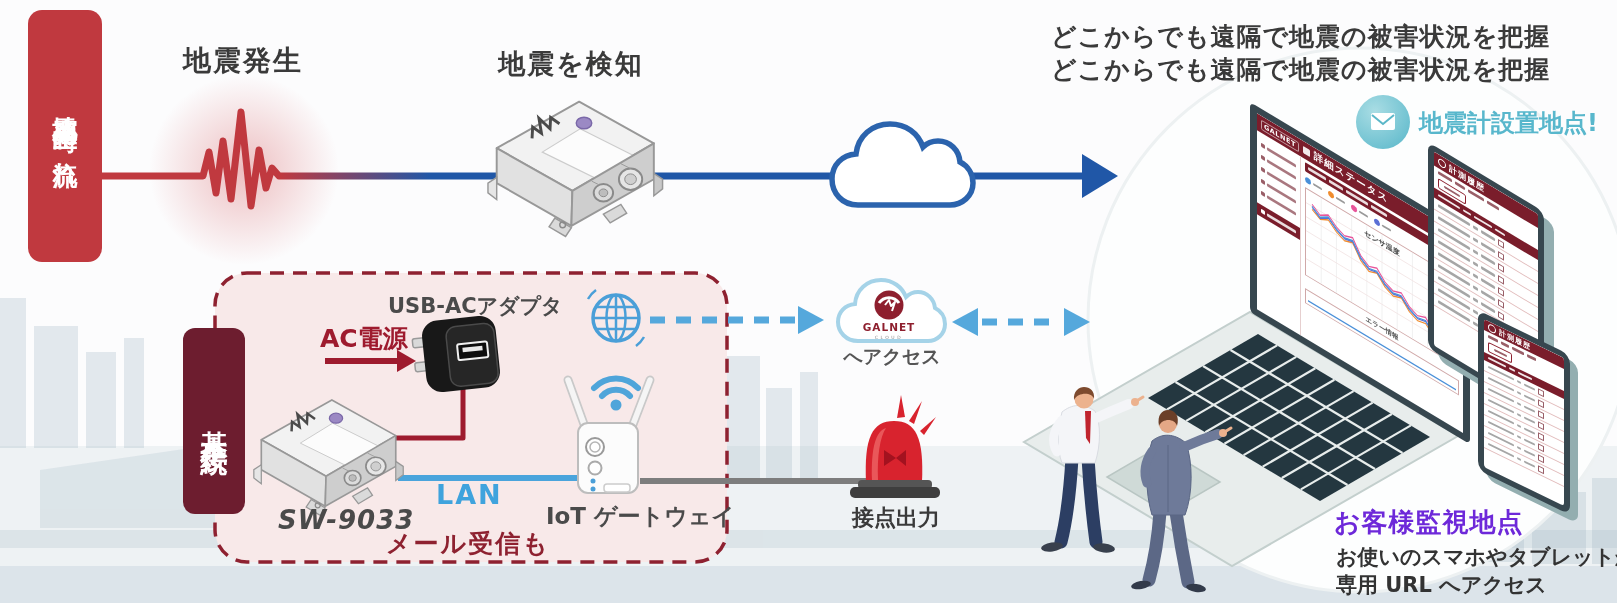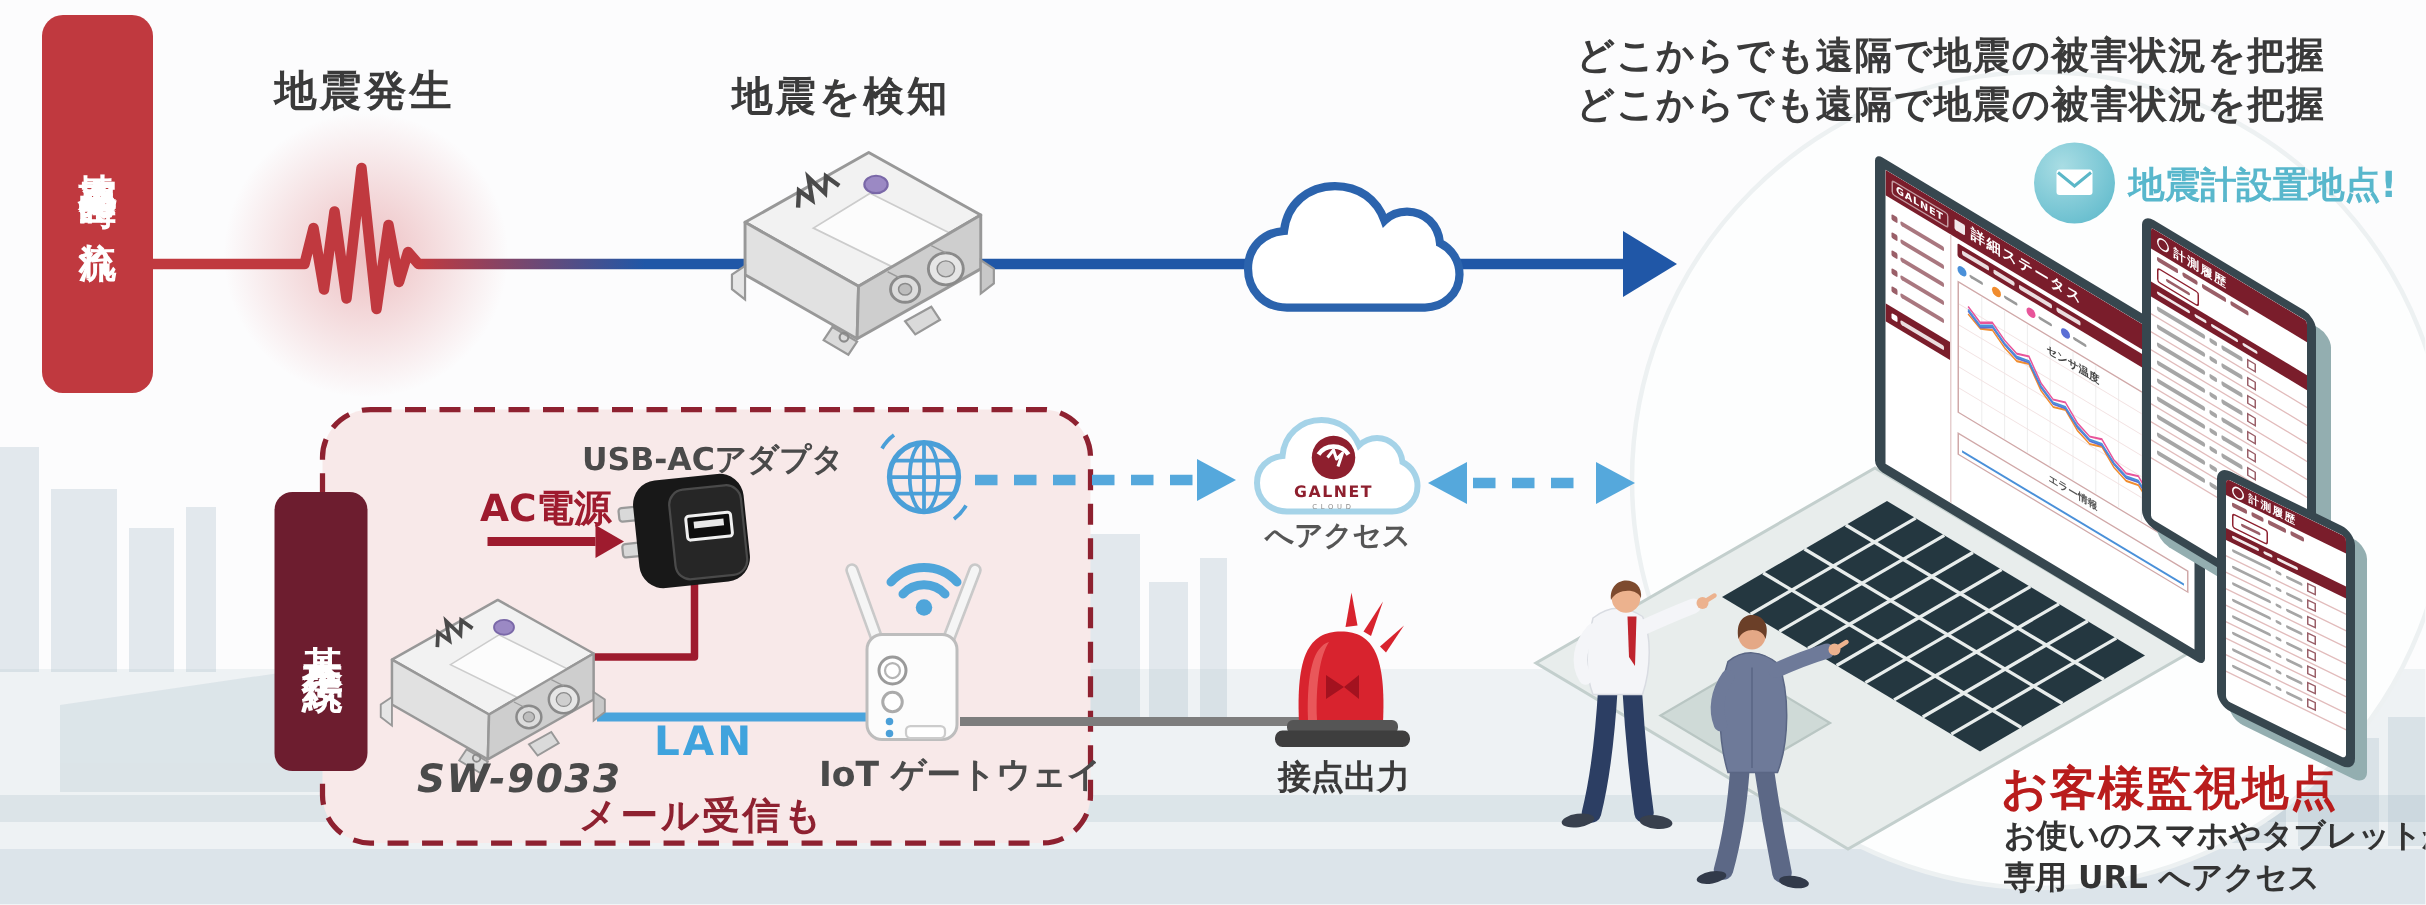--- a/index.html
+++ b/index.html
@@ -16,33 +16,33 @@
   .banner{
     position:absolute;z-index:15;color:#fff;font-weight:bold;
     writing-mode:vertical-rl;text-orientation:upright;
     display:flex;align-items:center;justify-content:center;
   }
   #banner-flow{left:28px;top:10px;width:74px;height:252px;background:#c0393f;border-radius:14px;font-size:25px;letter-spacing:3px;}
   #banner-basic{left:183px;top:328px;width:62px;height:186px;background:#6d1d2f;border-radius:12px;font-size:27px;letter-spacing:6px;}
 
   .lbl{position:absolute;z-index:30;font-weight:bold;color:#3a3a3a;white-space:nowrap;}
   #lbl-step1{left:183px;top:42px;width:152px;text-align:left;font-size:28px;letter-spacing:2px;}
-  #lbl-step2{left:488px;top:46px;width:166px;font-size:27px;letter-spacing:2px;}
+  #lbl-step2{left:488px;top:46px;width:166px;text-align:center;font-size:27px;letter-spacing:2px;}
   #lbl-step3{left:793px;top:16px;width:208px;text-align:center;font-size:24px;line-height:32px;}
   #lbl-headline{left:1051px;top:20px;font-size:25px;line-height:33px;letter-spacing:1px;}
   #lbl-mail{left:1419px;top:107px;font-size:24px;color:#58b7cc;}
   #lbl-usbac{left:388px;top:292px;font-size:21px;color:#4a4a4a;}
   #lbl-acpower{left:320px;top:322px;font-size:25px;color:#9e1b2e;}
   #lbl-model{left:278px;top:505px;font-size:26px;color:#4a4a4a;letter-spacing:1px;font-style:italic;}
   #lbl-lan{left:436px;top:479px;font-size:27px;color:#3fa3dd;letter-spacing:2px;}
   #lbl-iot{left:546px;top:501px;font-size:23px;color:#4a4a4a;}
   #lbl-site{left:386px;top:527px;font-size:25px;color:#8e2130;letter-spacing:2px;}
   #lbl-cloudname{left:834px;top:344px;width:116px;text-align:center;font-size:19px;color:#555;}
   #lbl-alarm{left:852px;top:503px;font-size:22px;}
-  #lbl-customer-title{left:1334px;top:505px;font-size:31px;color:#b91c1c;letter-spacing:1px;}
+  #lbl-customer-title{left:1334px;top:505px;font-size:26px;color:#6d28d9;letter-spacing:1px;}
   #lbl-customer-desc{left:1336px;top:543px;font-size:21px;color:#333;line-height:28px;}
 
   
   .screen{position:absolute;box-sizing:border-box;background:#fff;overflow:hidden;transform-origin:0 0;}
   #laptop-screen{left:1250px;top:102px;width:220px;height:210px;border:7px solid #37474f;border-radius:5px;transform:skewY(31deg);z-index:20;}
   #tablet{left:1428px;top:142px;width:116px;height:206px;border:6px solid #37474f;border-radius:8px;transform:skewY(31deg);box-shadow:10px 6px 0 #93aeb0;z-index:22;}
   #phone{left:1478px;top:310px;width:92px;height:160px;border:6px solid #37474f;border-radius:9px;transform:skewY(26deg);box-shadow:8px 5px 0 #93aeb0;z-index:24;}
 
   .lt-top{height:17px;background:#7a1d2b;display:flex;align-items:center;gap:4px;padding:0 4px;}
   .lt-brand{color:#fff;font-size:6.5px;font-weight:bold;letter-spacing:.5px;border:1px solid rgba(255,255,255,.55);padding:0 2px;border-radius:2px;}

